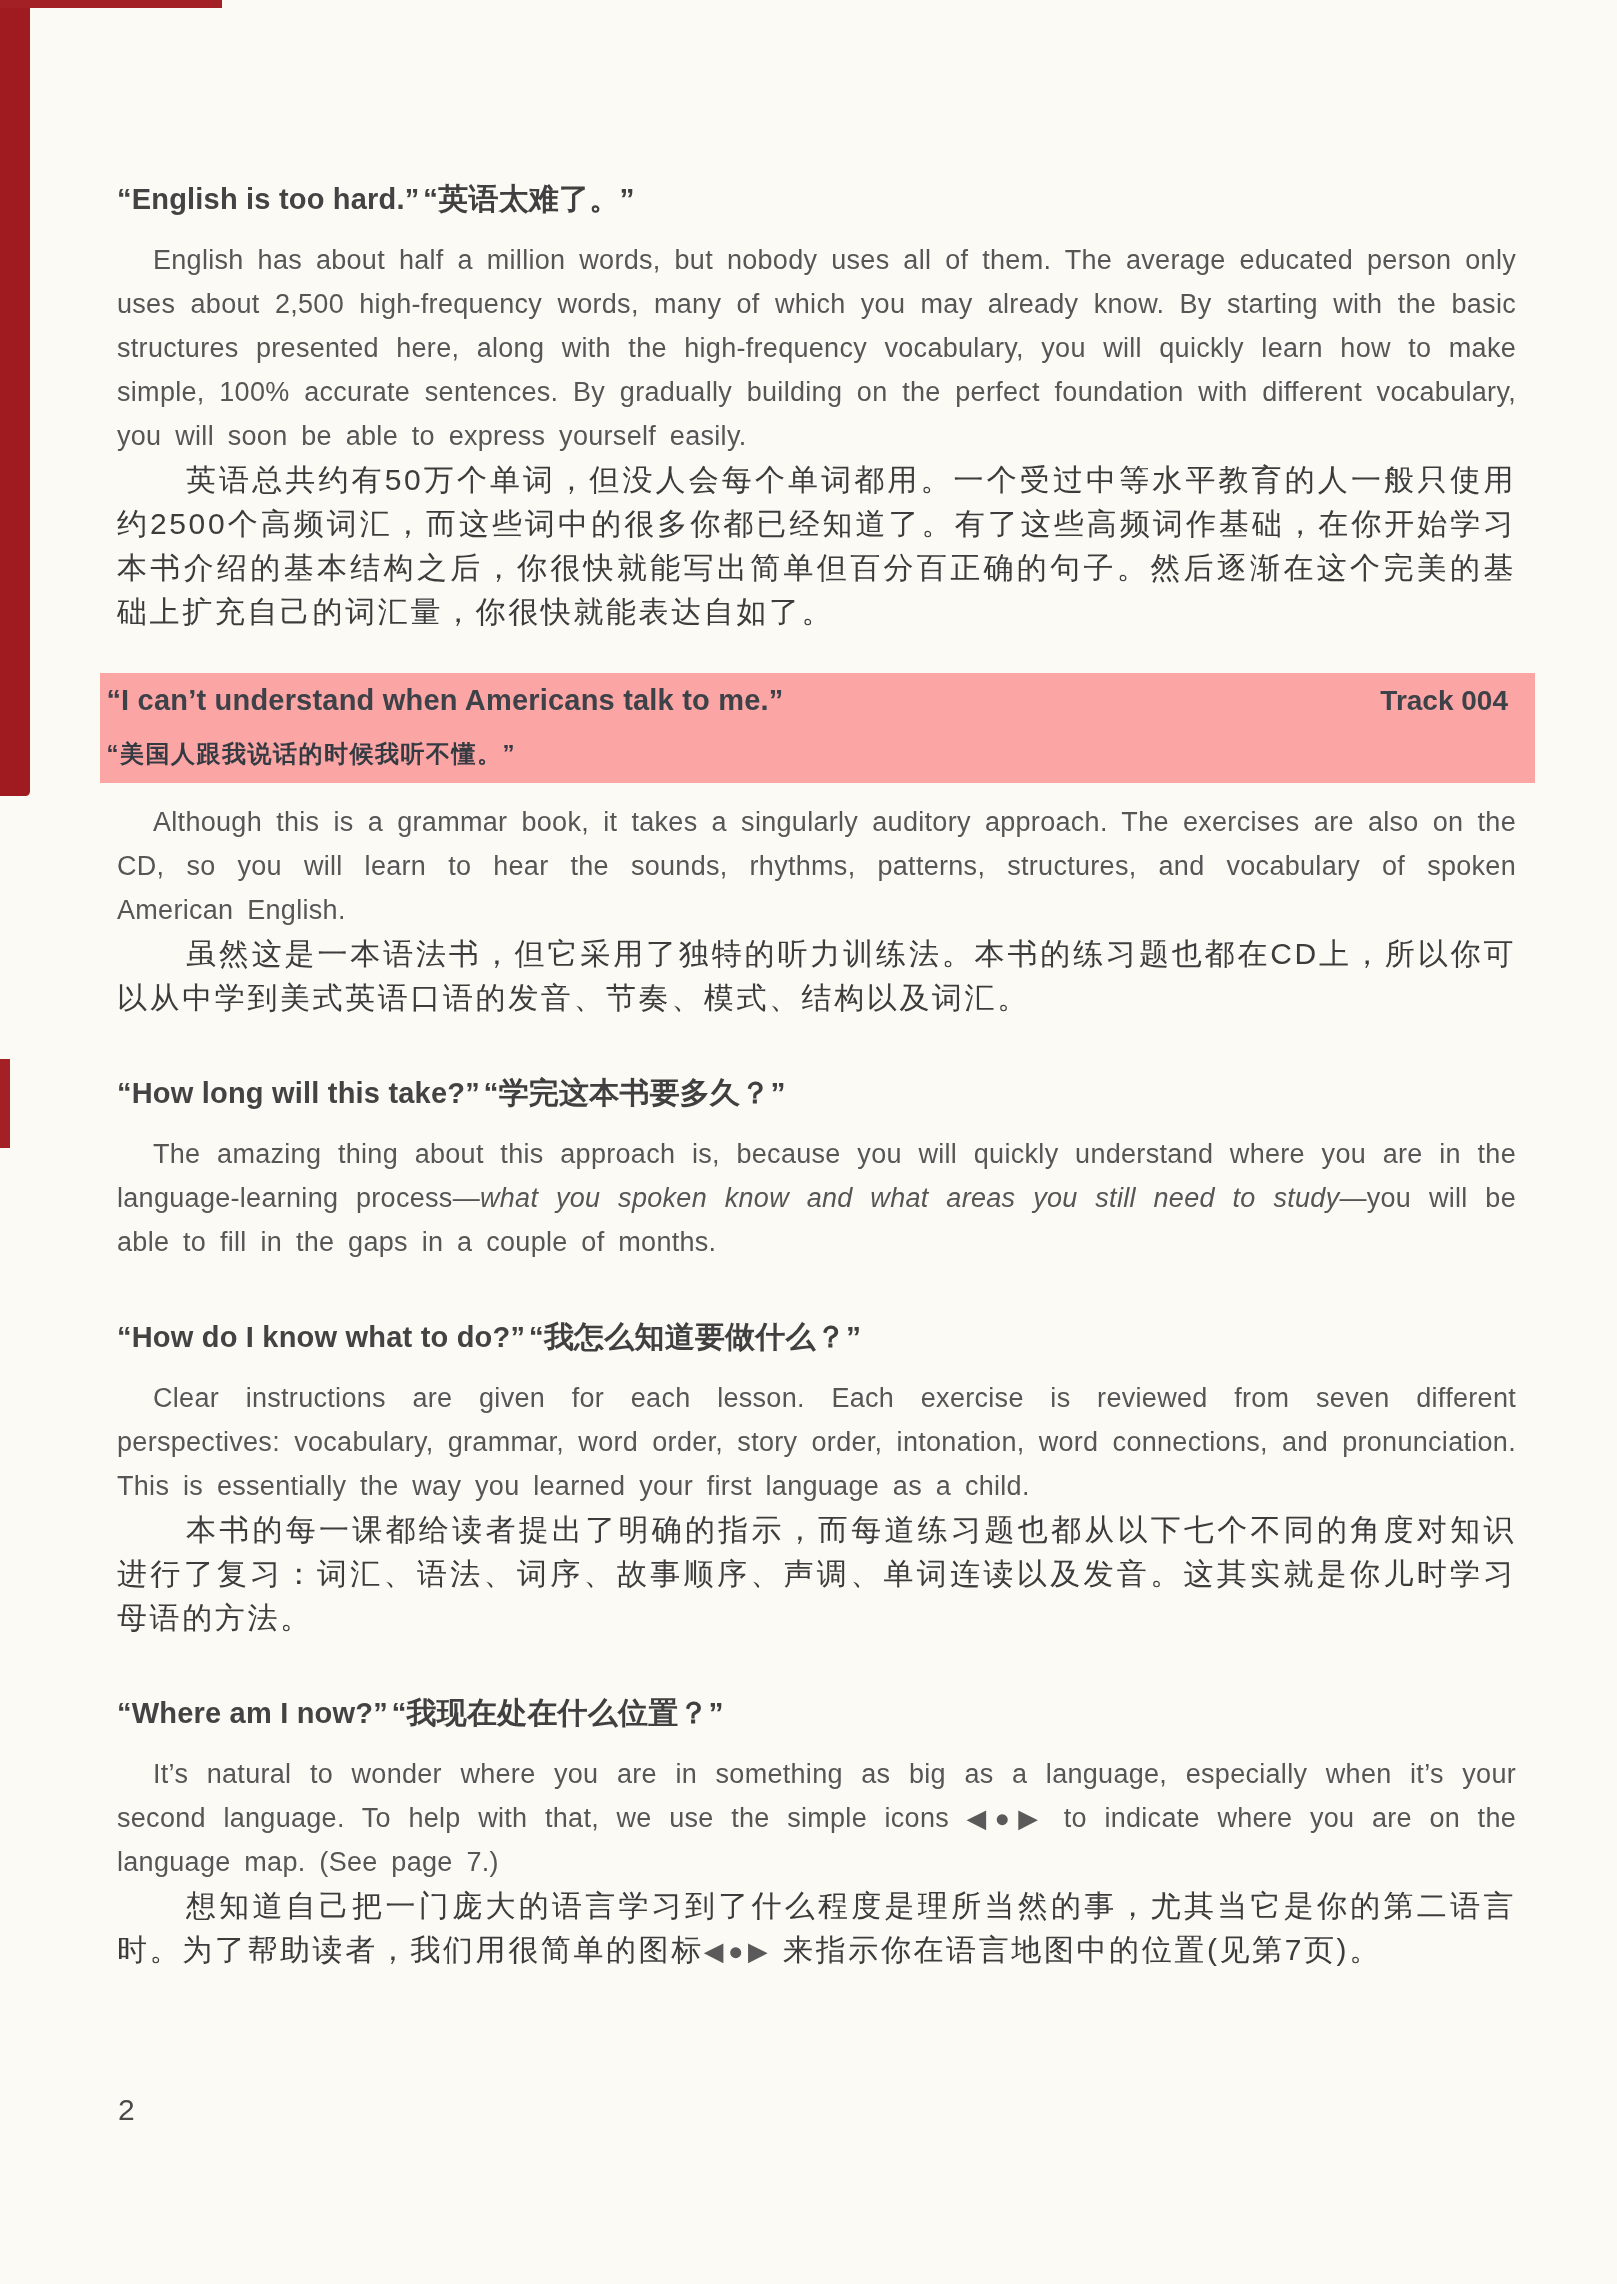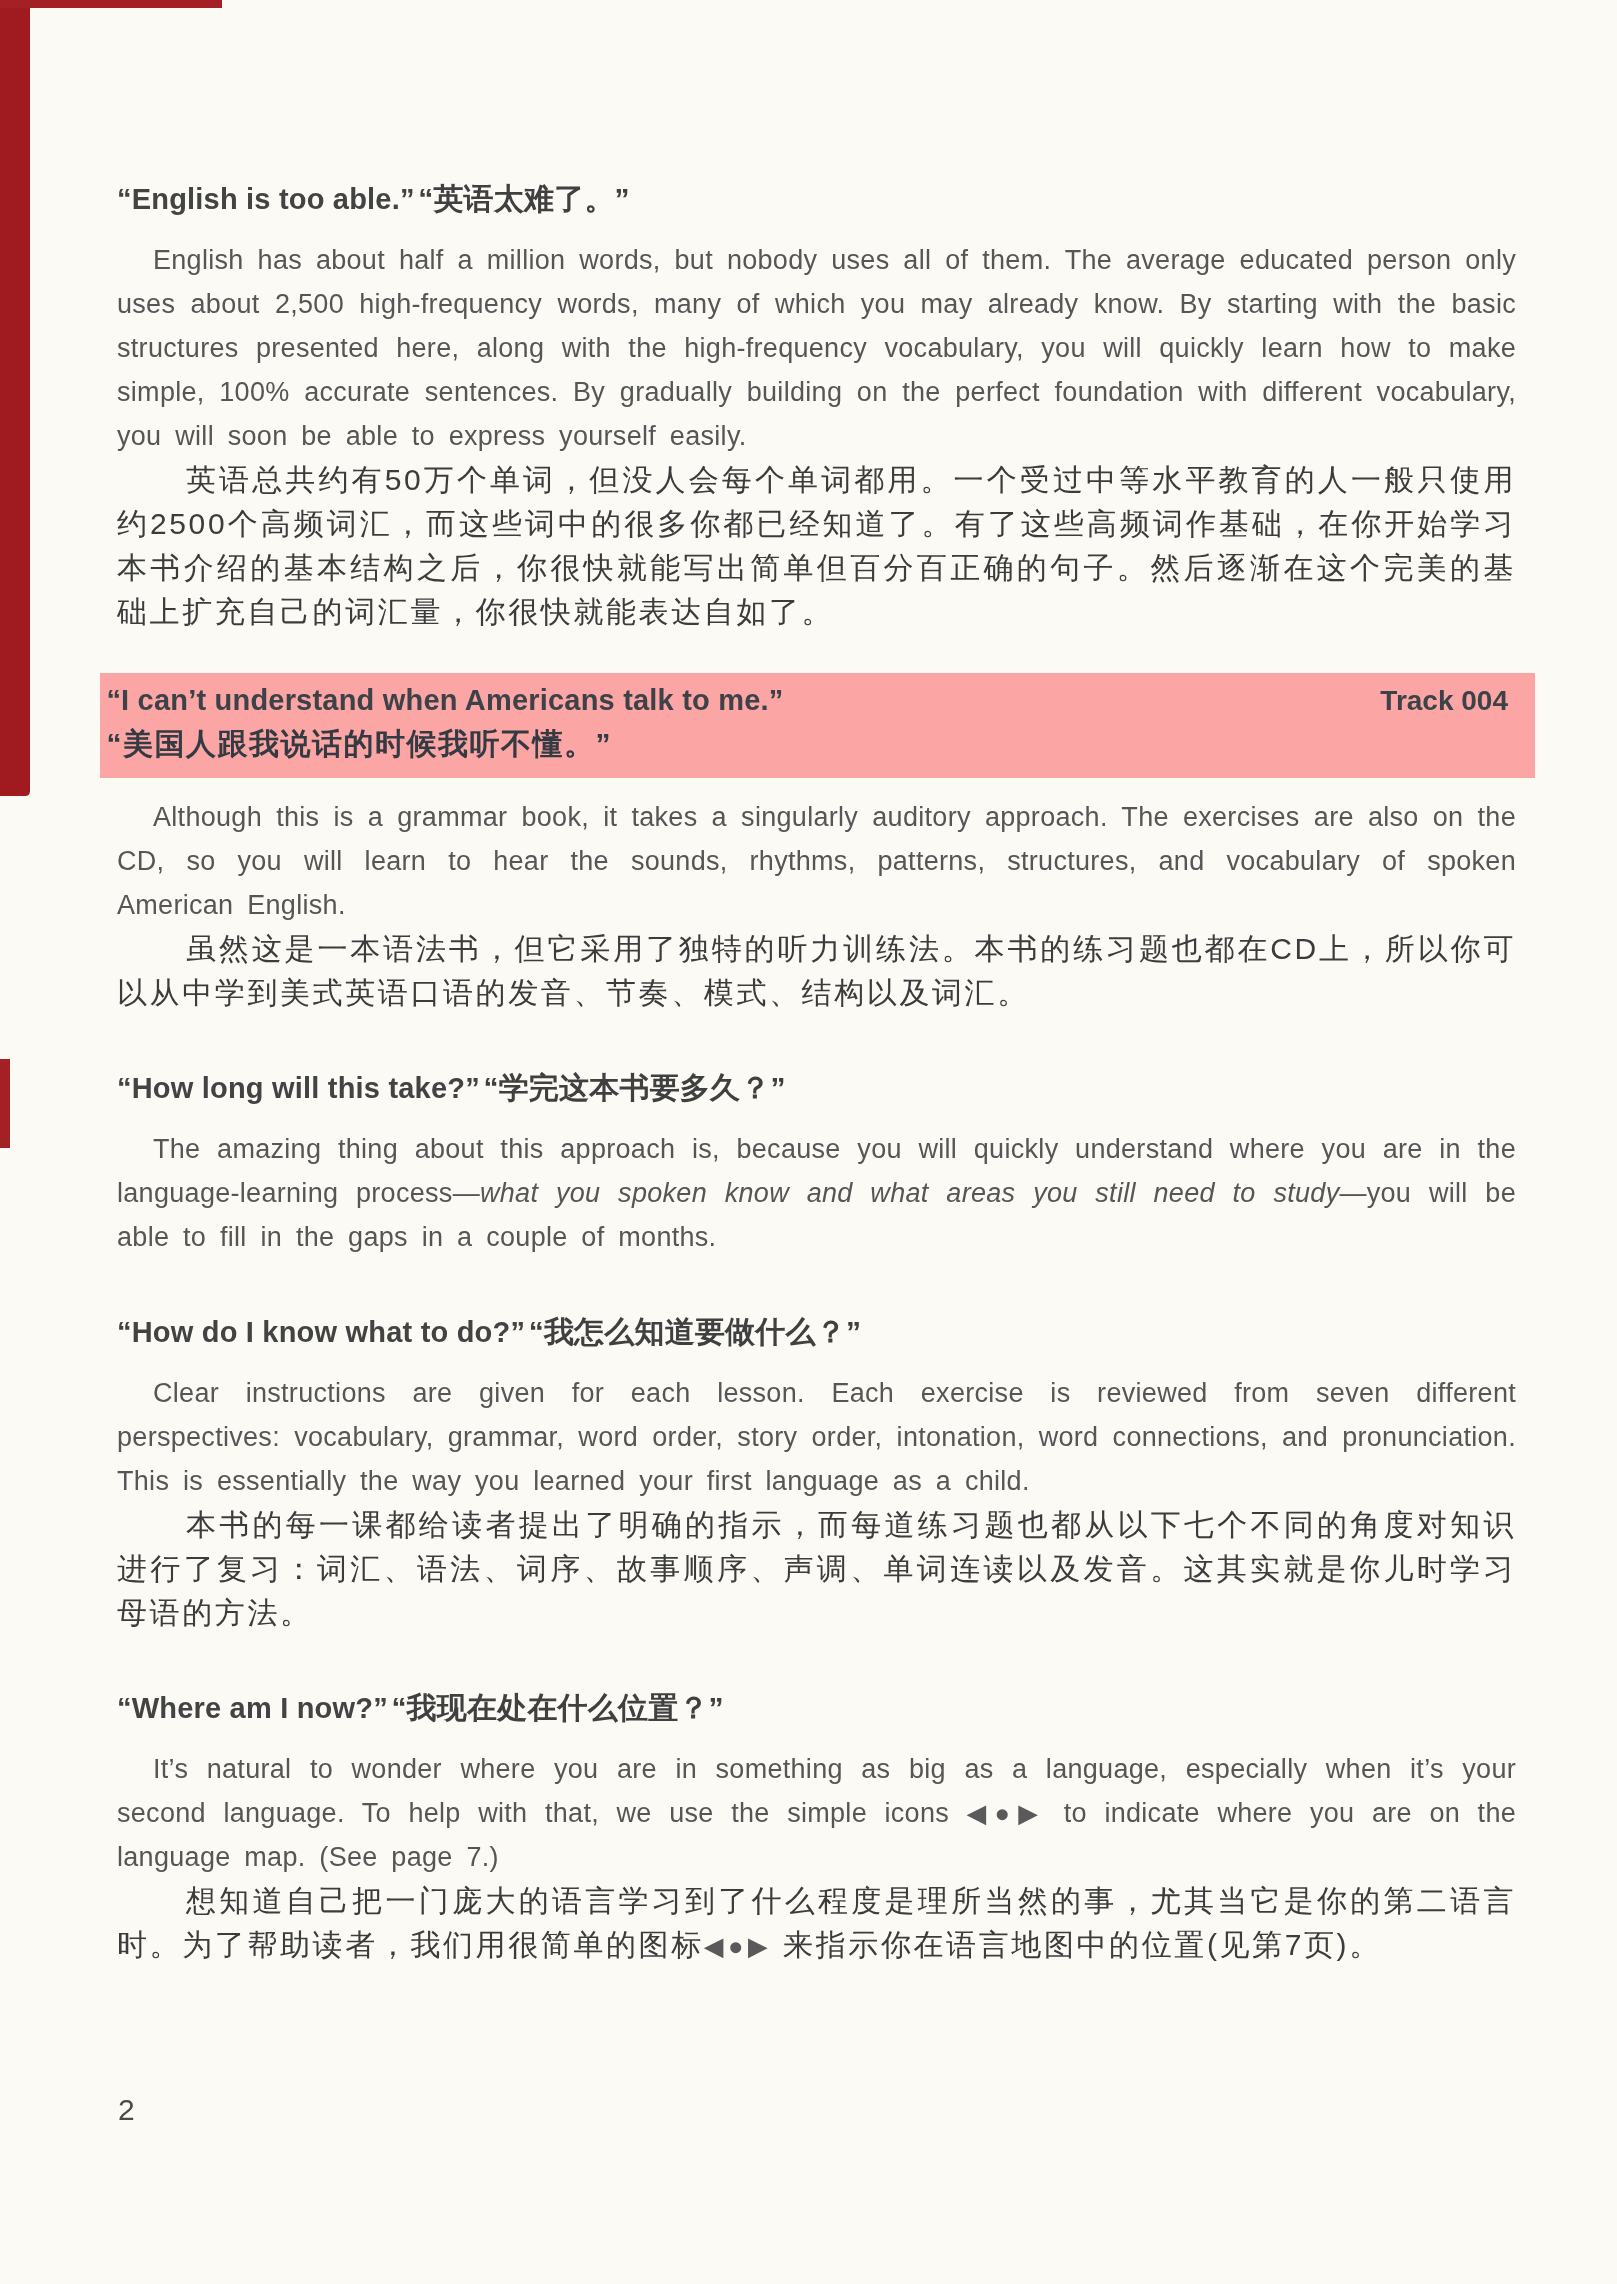--- a/index.html
+++ b/index.html
@@ -90,24 +90,24 @@
     font-weight: bold;
     color: #3d4148;
     letter-spacing: 0.2px;
   }
   .banner-track {
     font-size: 28px;
     font-weight: bold;
     color: #3d4148;
   }
   .banner-quote-zh {
-    font-size: 30px;
+    font-size: 24px;
     font-weight: bold;
     color: #343a42;
-    margin-top: 7px;
+    margin-top: 21px;
     letter-spacing: 1.5px;
   }
   .map-icons {
     color: #5a5a5a;
     letter-spacing: 4.5px;
     font-size: 25.6px;
   }
   .page-number {
     position: absolute;
     left: 118px;
@@ -121,21 +121,21 @@
 
 <div class="red-strip"></div>
 <div class="red-top"></div>
 <div class="red-mark"></div>
 
 <div class="content">
 
 
   <div>
     <div class="heading">
-      <span class="h-en">“English is too able.”</span>
+      <span class="h-en">“English is too hard.”</span>
       <span class="h-zh">“英语太难了。”</span>
     </div>
     <p class="para-en">English has about half a million words, but nobody uses all of them. The average educated person only uses about 2,500 high-frequency words, many of which you may already know. By starting with the basic structures presented here, along with the high-frequency vocabulary, you will quickly learn how to make simple, 100% accurate sentences. By gradually building on the perfect foundation with different vocabulary, you will soon be able to express yourself easily.</p>
     <p class="para-zh">英语总共约有50万个单词，但没人会每个单词都用。一个受过中等水平教育的人一般只使用约2500个高频词汇，而这些词中的很多你都已经知道了。有了这些高频词作基础，在你开始学习本书介绍的基本结构之后，你很快就能写出简单但百分百正确的句子。然后逐渐在这个完美的基础上扩充自己的词汇量，你很快就能表达自如了。</p>
   </div>
 
   <div>
     <div class="banner">
       <div class="banner-line1">
         <span class="banner-quote-en">“I can’t understand when Americans talk to me.”</span>

